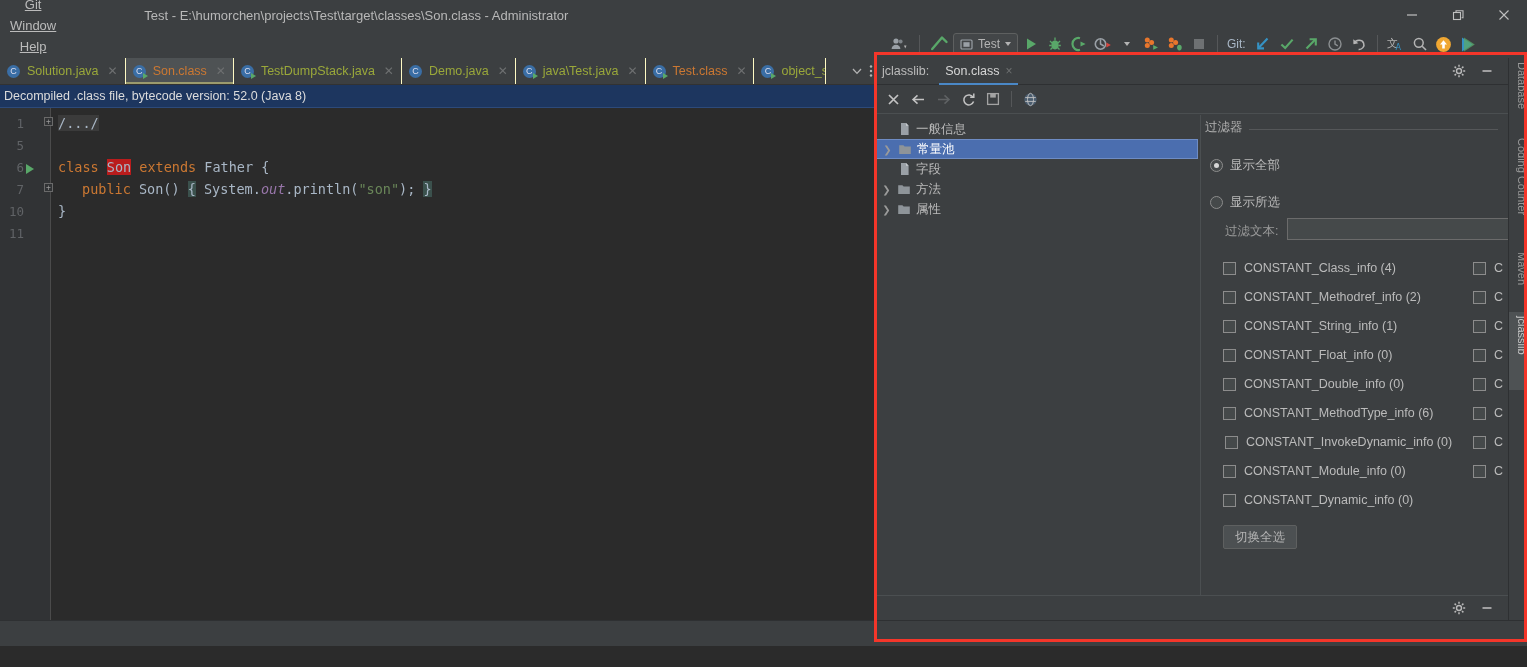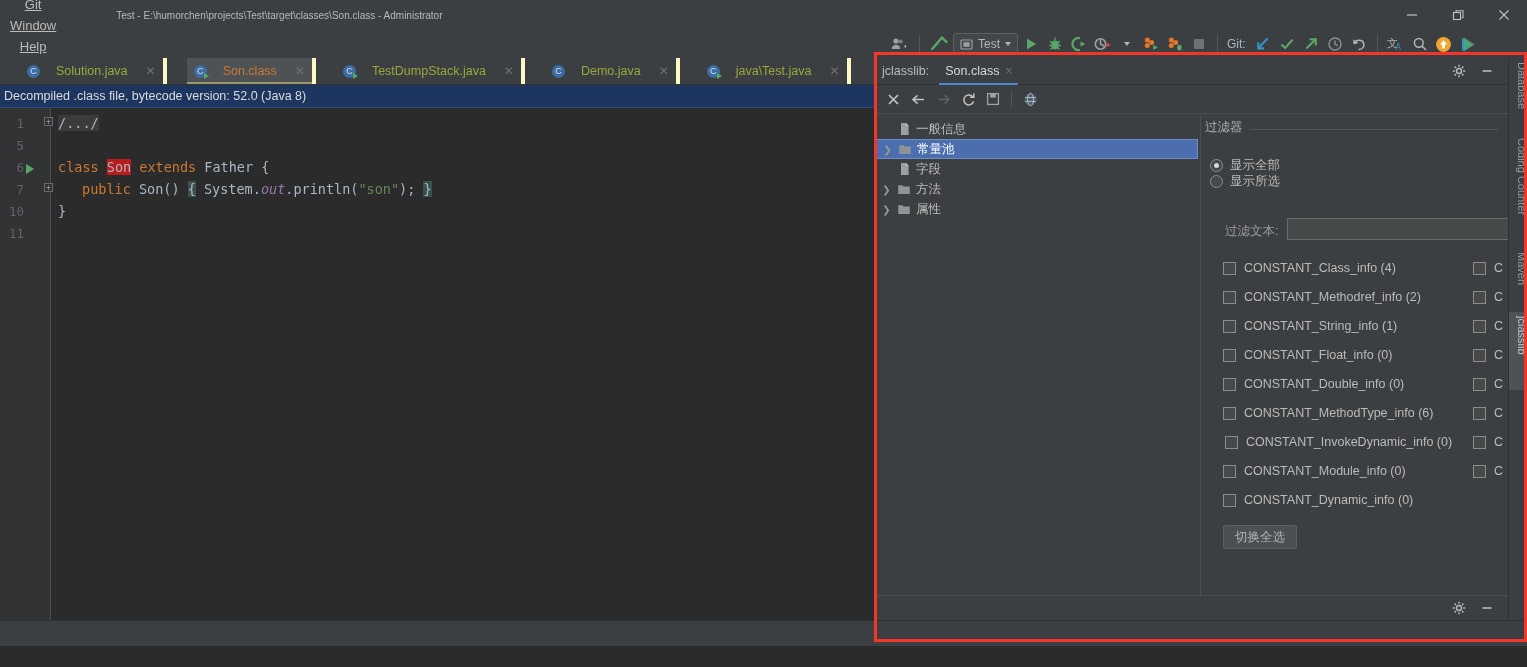--- a/index.html
+++ b/index.html
@@ -16,21 +16,21 @@
     position: absolute; left: 0; top: 0; width: 1527px; height: 30px;
     background: #3c3f41; display: flex; align-items: center;
   }
   .menu-strip { display: flex; align-items: center; padding-left: 2px; flex-direction: column; }
   .menu-item {
     color: #bbbbbb; font-size: 13px; padding: 3px 8px; cursor: default;
     white-space: nowrap;
   }
   .menu-item .mn { text-decoration: underline; }
   .win-title {
-    color: #b8b8b8; font-size: 10px; margin-left: 52px; white-space: nowrap;
+    color: #b8b8b8; font-size: 13px; margin-left: 80px; white-space: nowrap;
   }
   .win-ctrls {
     position: absolute; right: 0; top: 0; height: 30px; display: flex;
   }
   .win-btn {
     width: 46px; height: 30px; display: flex; align-items: center;
     justify-content: center; color: #c0c0c0;
   }
   .win-btn svg { display: block; }
 
@@ -54,24 +54,23 @@
   .caret { width: 0; height: 0; border-left: 3.5px solid transparent;
            border-right: 3.5px solid transparent; border-top: 4px solid #b4b4b4; }
 
   
   .tabbar {
     position: absolute; left: 0; top: 58px; width: 880px; height: 27px;
     background: #3c3f41; display: flex; align-items: stretch;
     border-bottom: 1px solid #323232;
   }
   .tab {
-    display: flex; align-items: center; gap: 16px; padding: 0 7px;
+    display: flex; align-items: center; gap: 7px; padding: 0 7px;
     font-size: 12.5px; color: #9aa83a; position: relative;
-    border-right: 4px solid #fef9c3;
-    margin-left: 20px;
+    border-right: 1px solid #fef9c3;
   }
   .tab.selected { background: #4e5254; }
   .tab.selected::after {
     content: ""; position: absolute; left: 0; right: 0; bottom: 0; height: 2px;
     background: #9b9b6e;
   }
   .tab .tname { white-space: nowrap; }
   .tab.red .tname { color: #cc7832; }
   .tab .xc { color: #6e7071; font-size: 12px; margin-left: 2px; }
   .tab.clipped { max-width: 72px; overflow: hidden; }
@@ -635,21 +634,21 @@
       <div class="jright">
         <div class="fgroup">
           <span class="fgroup-title">过滤器</span>
           <span class="fgroup-line"></span>
         </div>
 
         <div class="radio-row" style="left:9px; top:42px">
           <span class="radio on"></span>
           <span>显示全部</span>
         </div>
-        <div class="radio-row" style="left:9px; top:58px">
+        <div class="radio-row" style="left:9px; top:79px">
           <span class="radio"></span>
           <span>显示所选</span>
         </div>
 
         <span class="ftext-label" style="left:24px; top:108px">过滤文本:</span>
         <input class="ftext-input" style="left: 86px; top: 103px; width: 260px;" value="">
 
         <div class="cbrow" style="left:22px; top:146px">
           <span class="cbox"></span>
           <span>CONSTANT_Class_info (4)</span>

